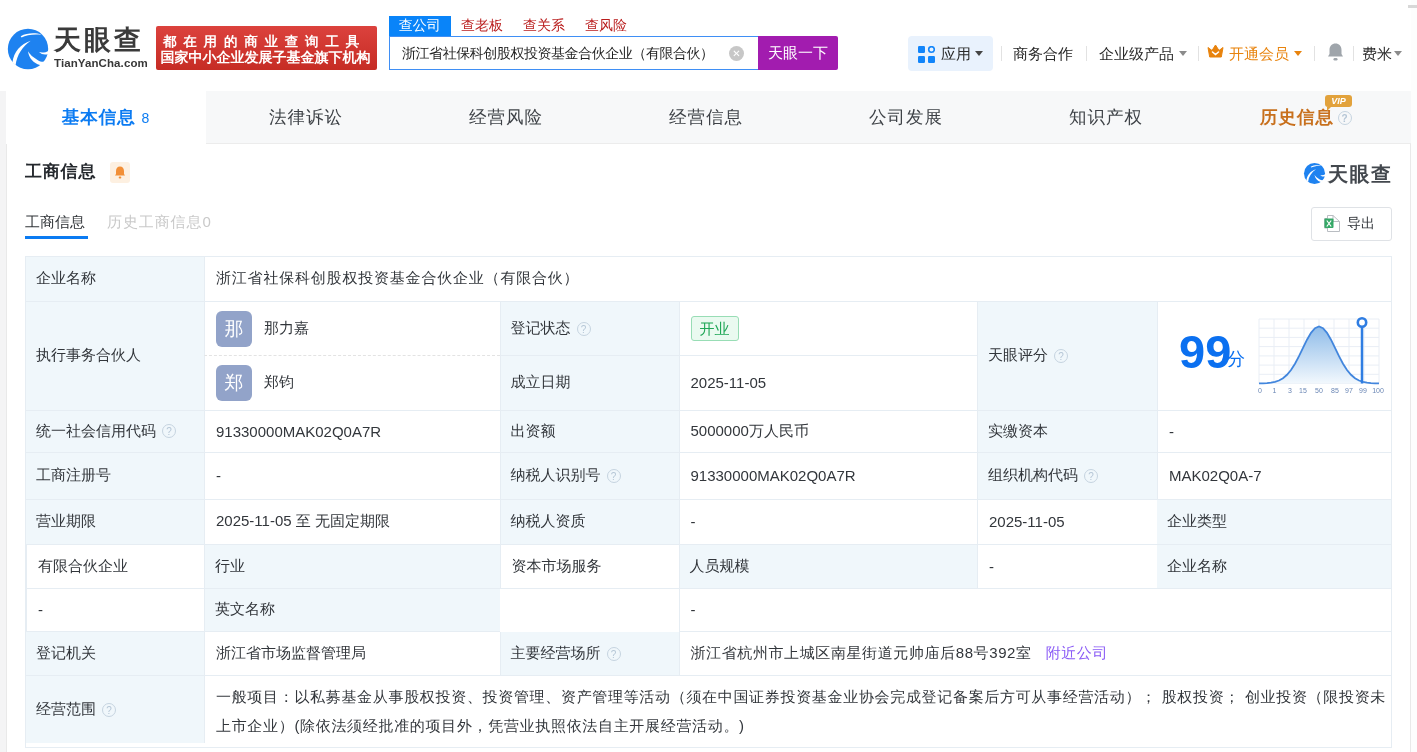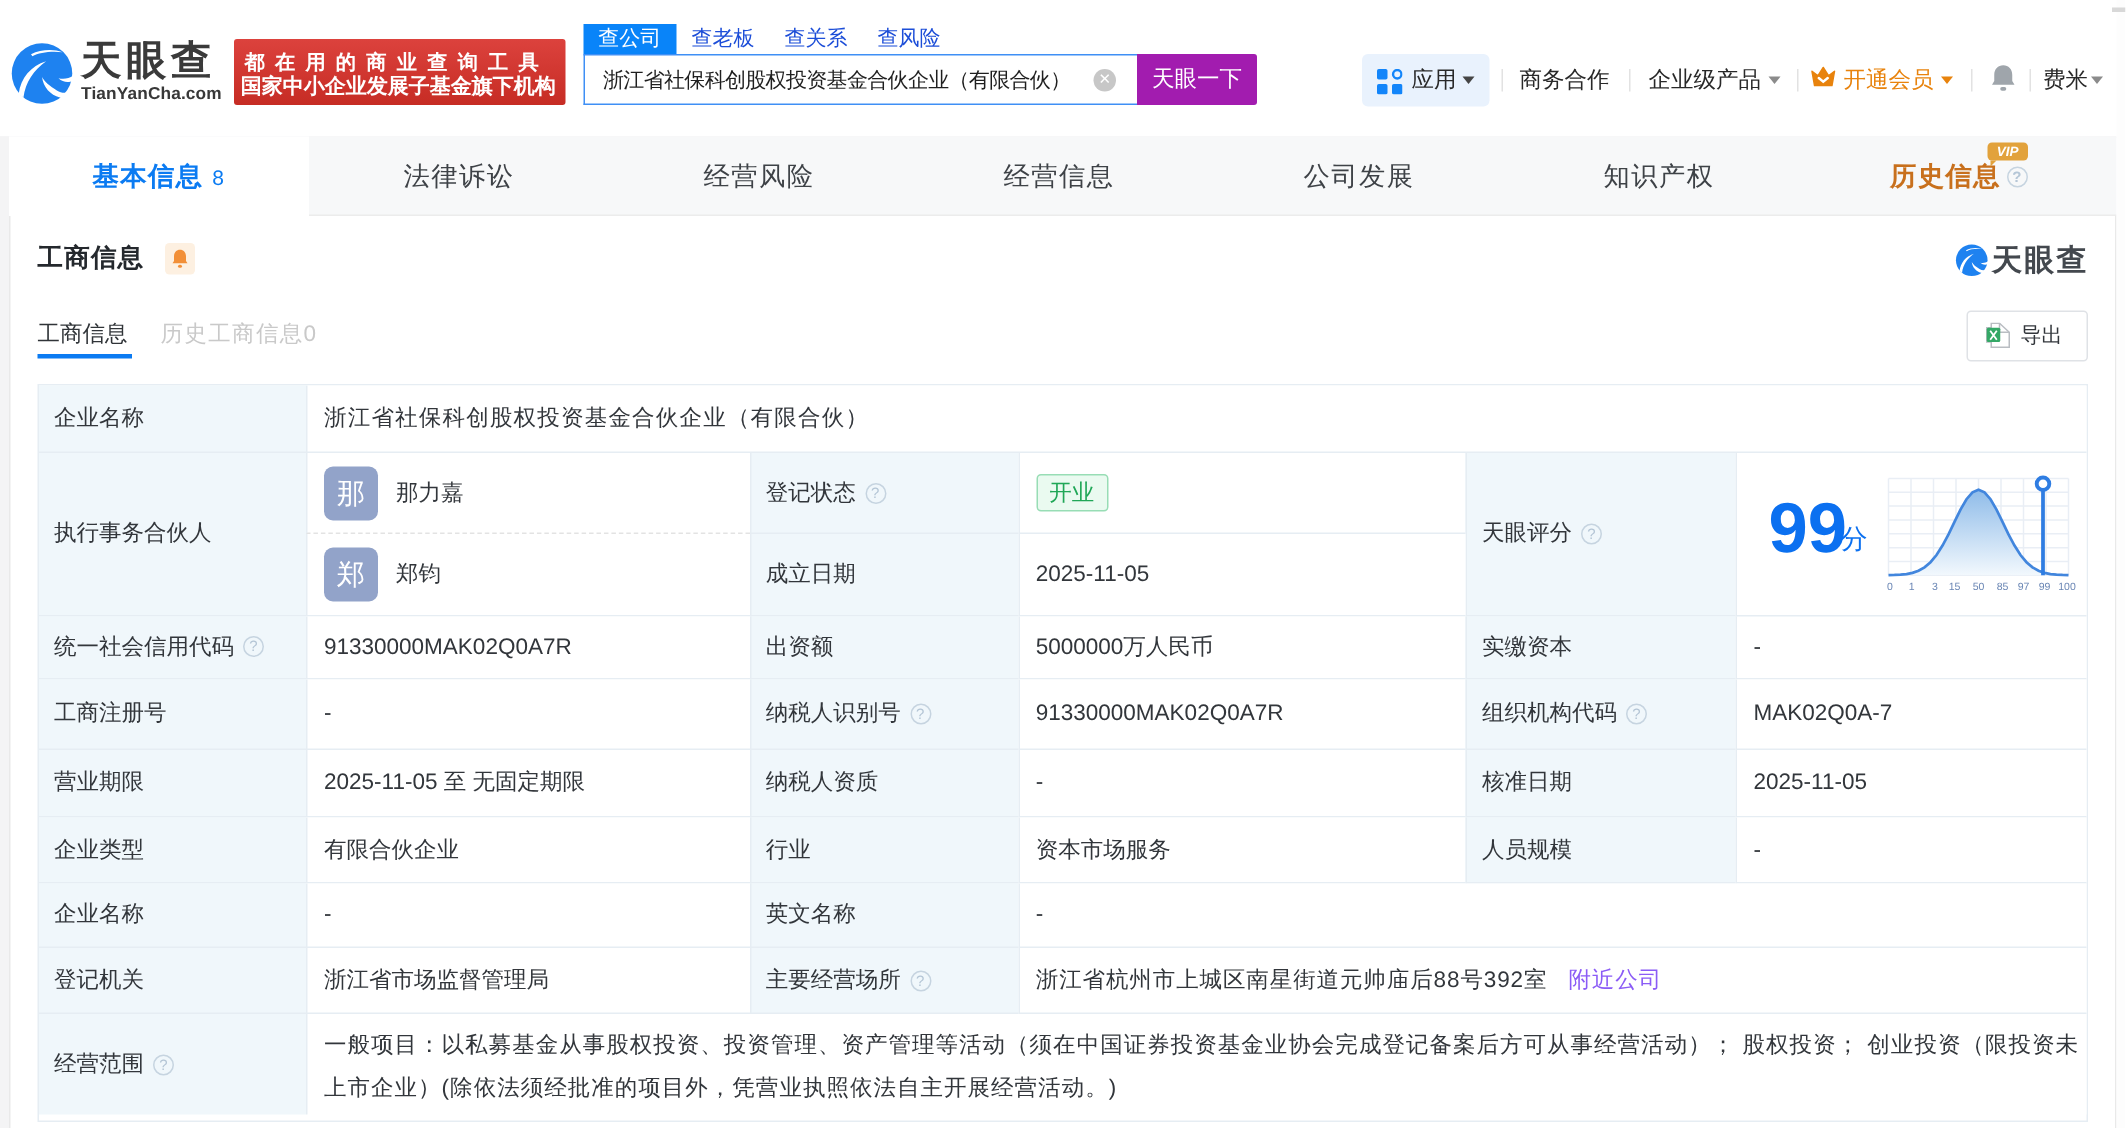--- a/index.html
+++ b/index.html
@@ -2,21 +2,21 @@
 <html><head>
 <meta charset="utf-8">
 <style>
   * { margin:0; padding:0; box-sizing:border-box; }
   html,body { width:1417px; height:752px; overflow:hidden; background:#fff;
     font-family:"Liberation Sans", sans-serif; }
   .abs { position:absolute; }
   #page { position:relative; width:1417px; height:752px; }
 
   
-  .hdr-tab { position:absolute; top:16px; height:19.5px; font-size:14px; line-height:19.5px; color:#1d4ed8; }
+  .hdr-tab { position:absolute; top:16px; height:19.5px; font-size:14px; line-height:19.5px; color:#b91c1c; }
   .hdr-tab.act { background:#0984f9; color:#fff; width:61.5px; text-align:center; left:389px; }
   .searchbox { position:absolute; left:389px; top:35.5px; width:369px; height:34.5px; background:#fff;
      border:1px solid #3f8ff5; border-right:none; }
   .searchbox .txt { position:absolute; left:12px; top:8px; font-size:14px; letter-spacing:-0.45px; color:#1f1f1f; white-space:nowrap; }
   .clearx { position:absolute; left:729px; top:45.5px; width:15px; height:15px; border-radius:50%;
      background:#c7c7c7; color:#fff; font-size:10px; line-height:15px; text-align:center; }
   .searchbtn { position:absolute; left:758px; top:35.5px; width:80px; height:34.5px; background:#a21caf;
      color:#fff; font-size:15px; text-align:center; line-height:34.5px; border-radius:0 2px 2px 0; }
   .appchip { position:absolute; left:908px; top:36px; width:85px; height:35px; background:#e9f2fd; border-radius:4px; }
   .hnav { position:absolute; top:44px; height:20px; font-size:15px; line-height:20px; color:#292929; }
@@ -214,21 +214,20 @@
       <div class="val">-</div>
       <div class="lab">纳税人识别号<span class="qm">?</span></div>
       <div class="val">91330000MAK02Q0A7R</div>
       <div class="lab">组织机构代码<span class="qm">?</span></div>
       <div class="val">MAK02Q0A-7</div>
 
       <div class="lab c1">营业期限</div>
       <div class="val">2025-11-05 至 无固定期限</div>
       <div class="lab">纳税人资质</div>
       <div class="val">-</div>
-      <div class="lab">核准日期</div>
       <div class="val">2025-11-05</div>
 
       <div class="lab c1">企业类型</div>
       <div class="val">有限合伙企业</div>
       <div class="lab">行业</div>
       <div class="val">资本市场服务</div>
       <div class="lab">人员规模</div>
       <div class="val">-</div>
 
       <div class="lab c1">企业名称</div>

